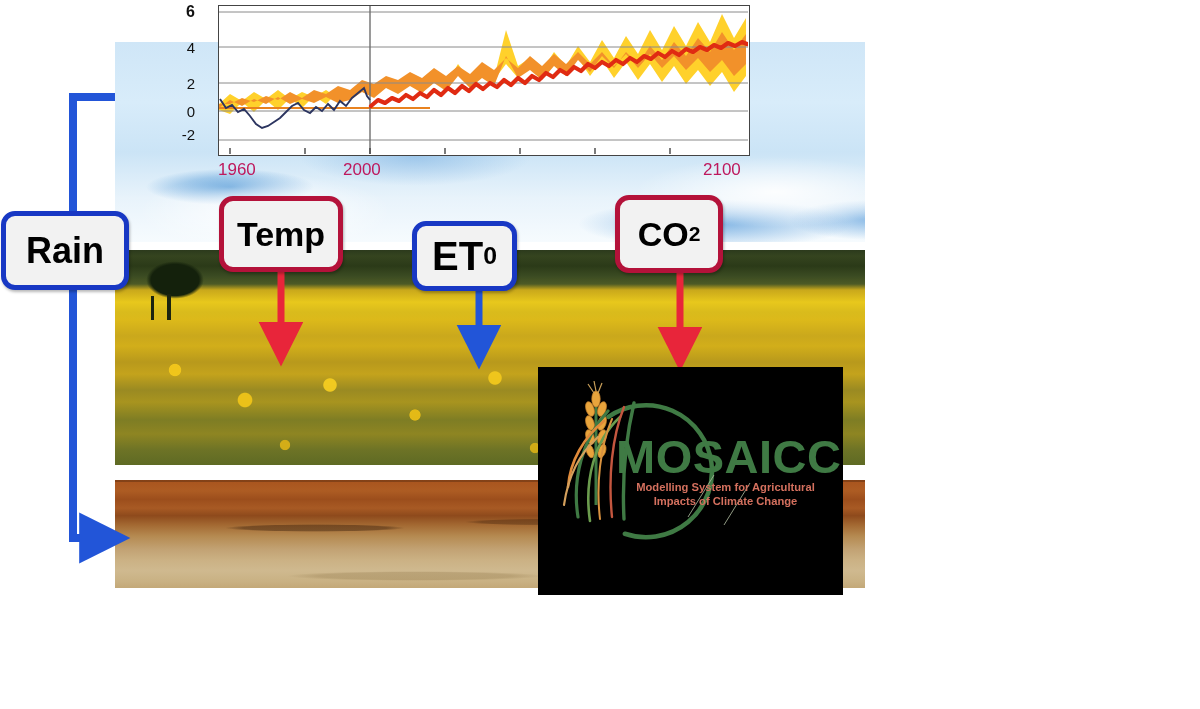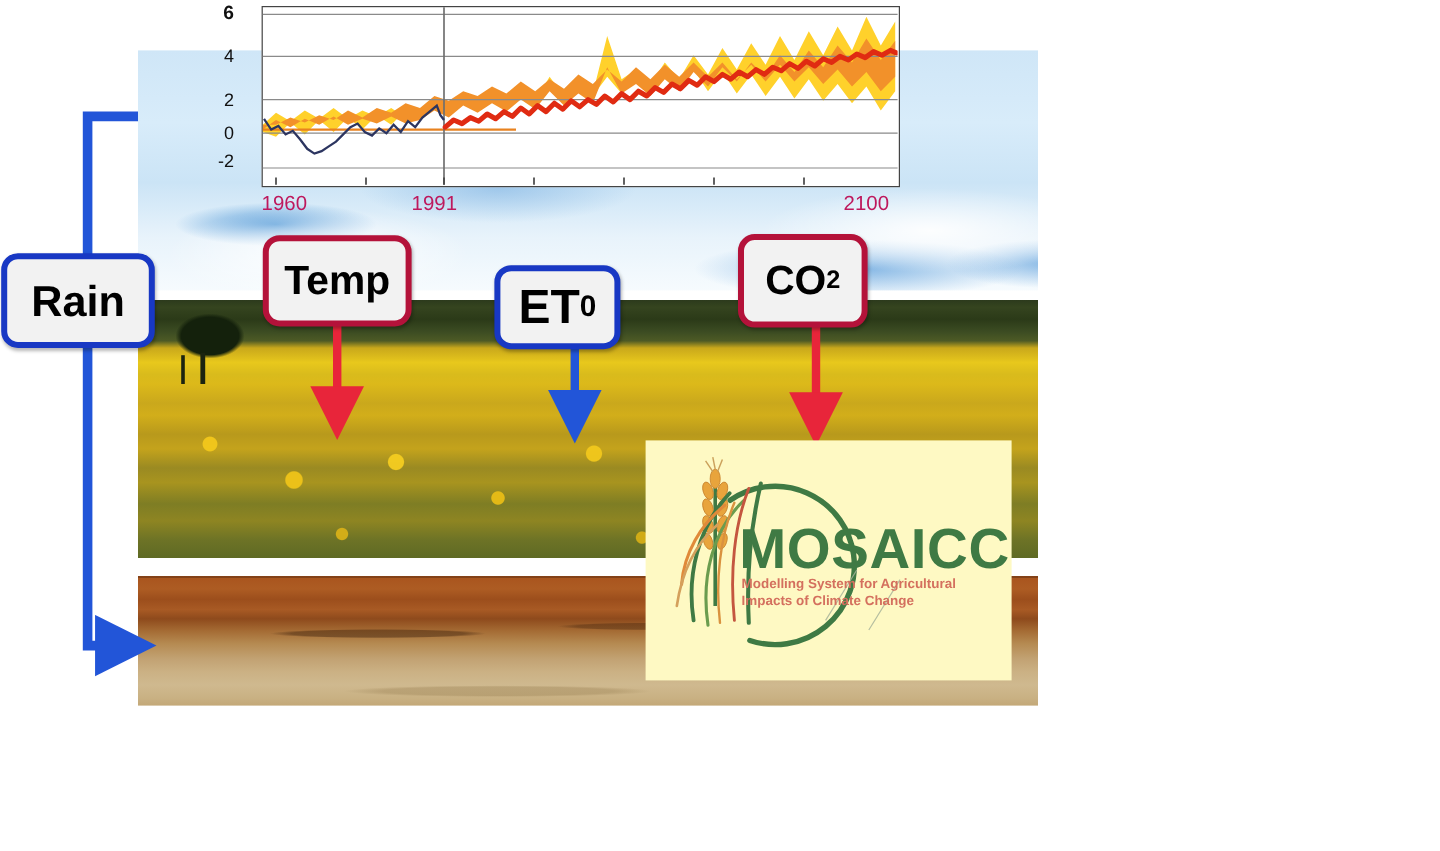--- a/index.html
+++ b/index.html
@@ -105,29 +105,29 @@
     position:absolute;box-sizing:border-box;background:#f2f2f2;
     border-radius:14px;display:flex;align-items:center;justify-content:center;
     color:#000;font-weight:bold;line-height:1;
     box-shadow:1px 2px 3px rgba(0,0,0,.28);
   }
   .lbox.blue{border:5px solid #1838c4;}
   .lbox.red{border:5px solid #b4123a;}
   .lbox .sub{font-size:.62em;vertical-align:sub;font-weight:bold;}
 
   
-  #logo{position:absolute;left:538px;top:367px;width:305px;height:200px;background:#fef9c3;}
+  #logo{position:absolute;left:538px;top:367px;width:305px;height:228px;background:#000000;}
   #logo svg{position:absolute;left:0;top:0;}
   .logo-word{
     position:absolute;left:78px;top:62px;font-size:47px;font-weight:bold;
     color:#3f7a44;letter-spacing:.5px;font-family:"Liberation Sans",sans-serif;
   }
   .logo-tag{
     position:absolute;left:80px;top:113px;width:215px;font-size:11.2px;
-    color:#d4705e;font-weight:bold;line-height:1.25;
+    color:#d4705e;font-weight:bold;line-height:1.25;text-align:center;
   }
 </style>
 </head>
 <body>
 
 <div id="stage">
 
   <div class="panel sky"></div>
 
   <div class="panel field">
@@ -141,21 +141,21 @@
   <div id="chart">
     <div class="plotbox"></div>
 
     <div class="ylab b" style="top:4px;">6</div>
     <div class="ylab" style="top:40px;">4</div>
     <div class="ylab" style="top:76px;">2</div>
     <div class="ylab" style="top:104px;">0</div>
     <div class="ylab" style="top:127px;">-2</div>
 
     <div class="xlab" style="left:28px;">1960</div>
-    <div class="xlab" style="left:153px;">1991</div>
+    <div class="xlab" style="left:153px;">2000</div>
     <div class="xlab" style="left:513px;text-align:right;">2100</div>
 
     <svg width="570" height="178" style="position:absolute;left:0;top:0;">
       <defs>
         <clipPath id="cp">
             <rect x="29" y="6" width="529" height="148"></rect>
           </clipPath>
       </defs>
       <g clip-path="url(#cp)">
 

